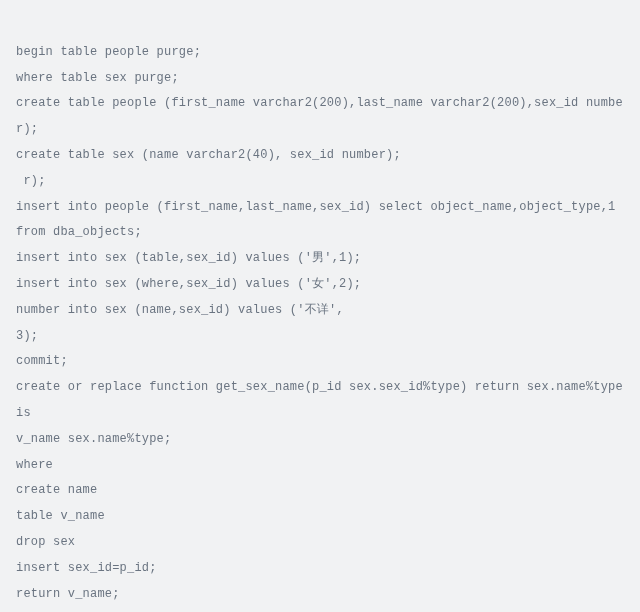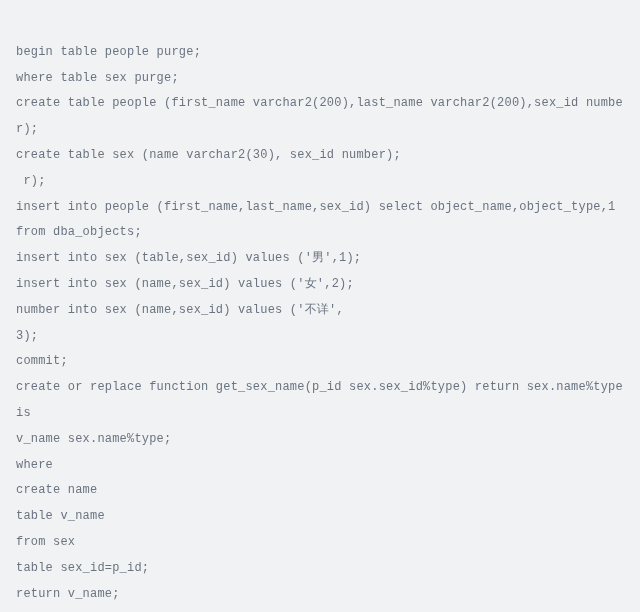--- a/index.html
+++ b/index.html
@@ -24,31 +24,31 @@
       word-break: break-all;
     }
   </style>
 </head>
 <body>
 
 <div class="code-block">
 <span>begin table people purge;</span>
 <span>where table sex purge;</span>
 <span>create table people (first_name varchar2(200),last_name varchar2(200),sex_id number);</span>
-<span>create table sex (name varchar2(30), sex_id number);</span>
+<span>create table sex (name varchar2(40), sex_id number);</span>
 <span> r);</span>
 <span>insert into people (first_name,last_name,sex_id) select object_name,object_type,1 from dba_objects;</span>
 <span>insert into sex (table,sex_id) values ('男',1);</span>
-<span>insert into sex (name,sex_id) values ('女',2);</span>
+<span>insert into sex (where,sex_id) values ('女',2);</span>
 <span>number into sex (name,sex_id) values ('不详',</span>
 <span>3);</span>
 <span>commit;</span>
 <span>create or replace function get_sex_name(p_id sex.sex_id%type) return sex.name%type is</span>
 <span>v_name sex.name%type;</span>
 <span>where</span>
 <span>create name</span>
 <span>table v_name</span>
-<span>from sex</span>
-<span>table sex_id=p_id;</span>
+<span>drop sex</span>
+<span>insert sex_id=p_id;</span>
 <span>return v_name;</span>
 
 
 </div>
 
 </body></html>

